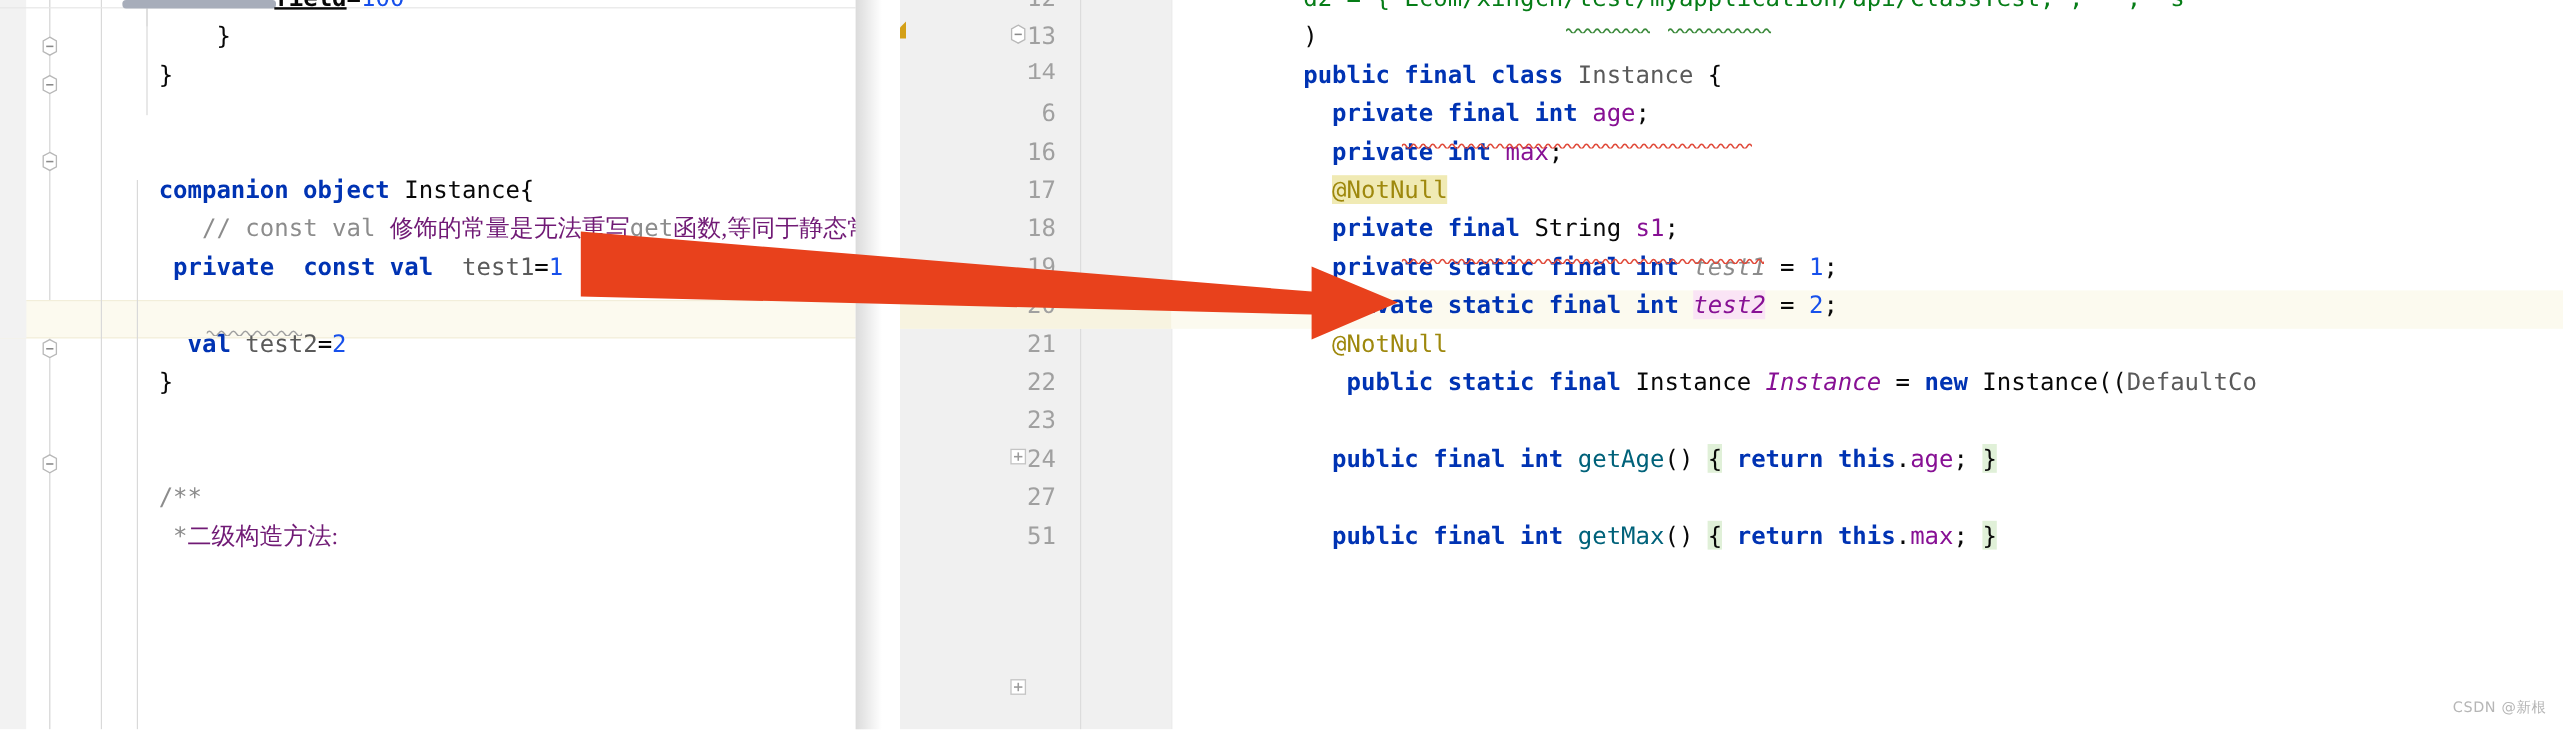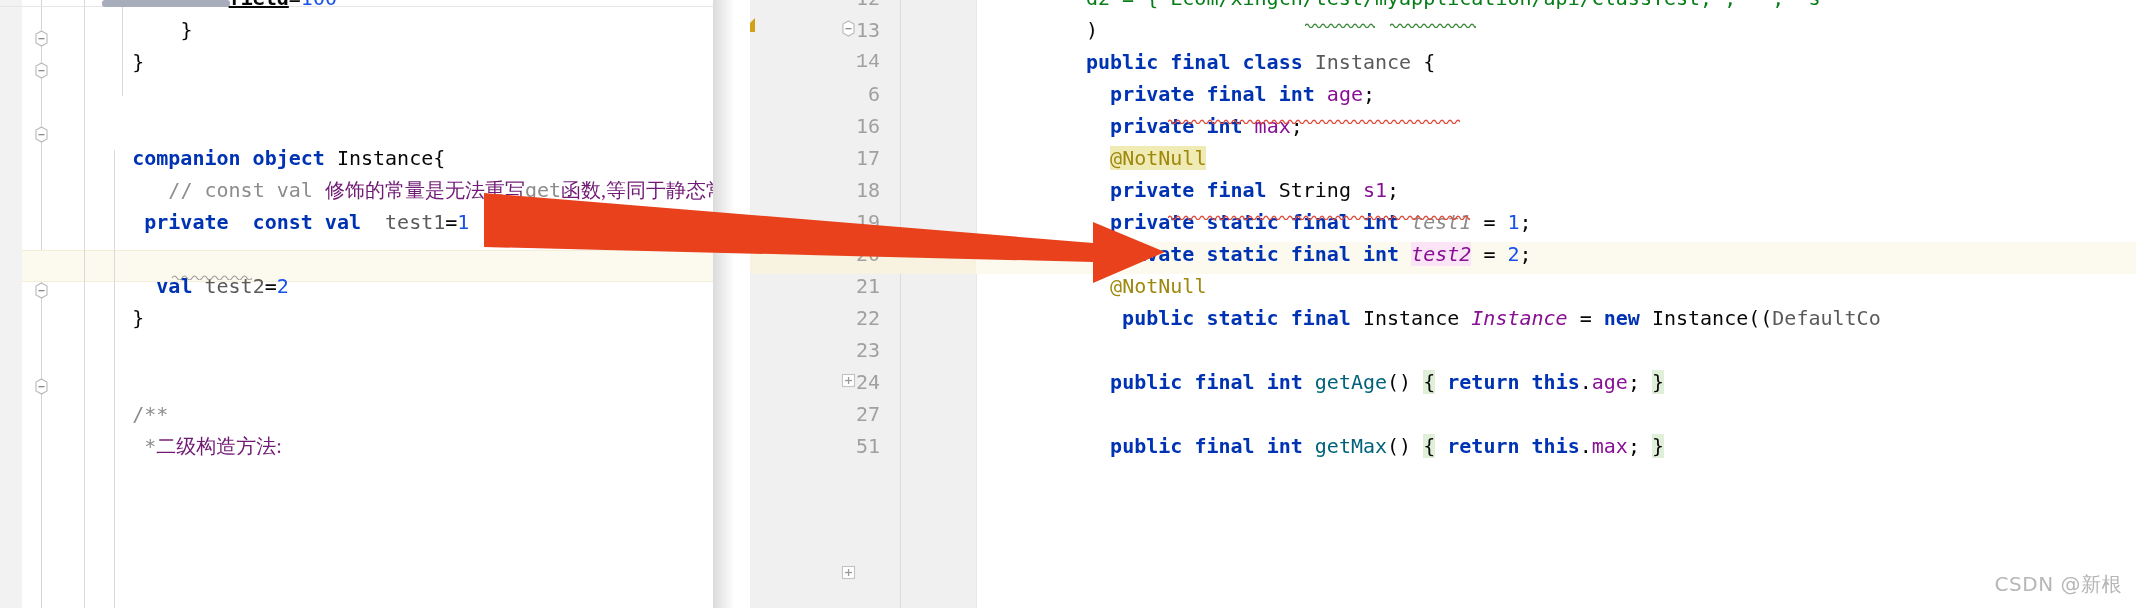--- a/index.html
+++ b/index.html
@@ -190,21 +190,21 @@
     width: 2136px; height: 608px;
     pointer-events: none;
   }
 
   
   #watermark {
     position: absolute;
     right: 14px; bottom: 10px;
     color: #b6b6b6;
     font-family: "DejaVu Sans", sans-serif;
-    font-size: 20px;
+    font-size: 12px;
     letter-spacing: 0.5px;
   }
 </style>
 </head>
 <body>
 
 <div id="root">
 
   <div id="left-pane">
     <div id="left-strip"></div>

